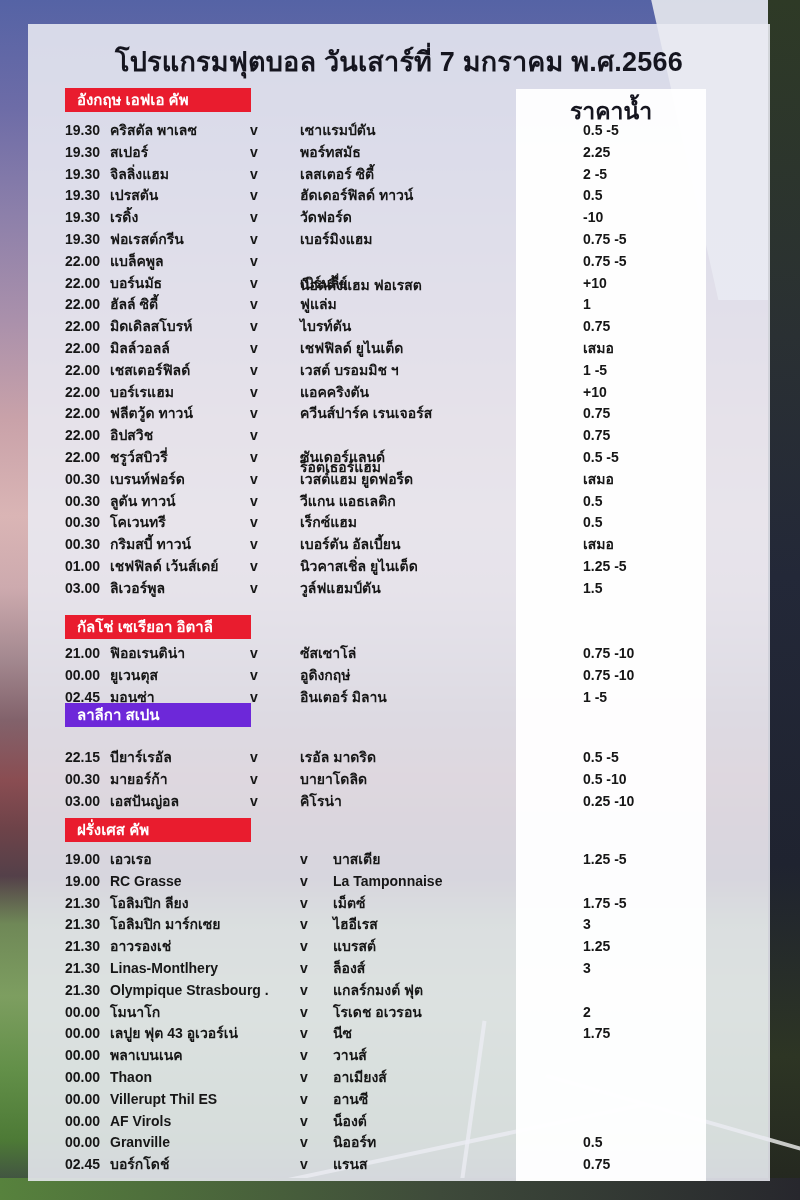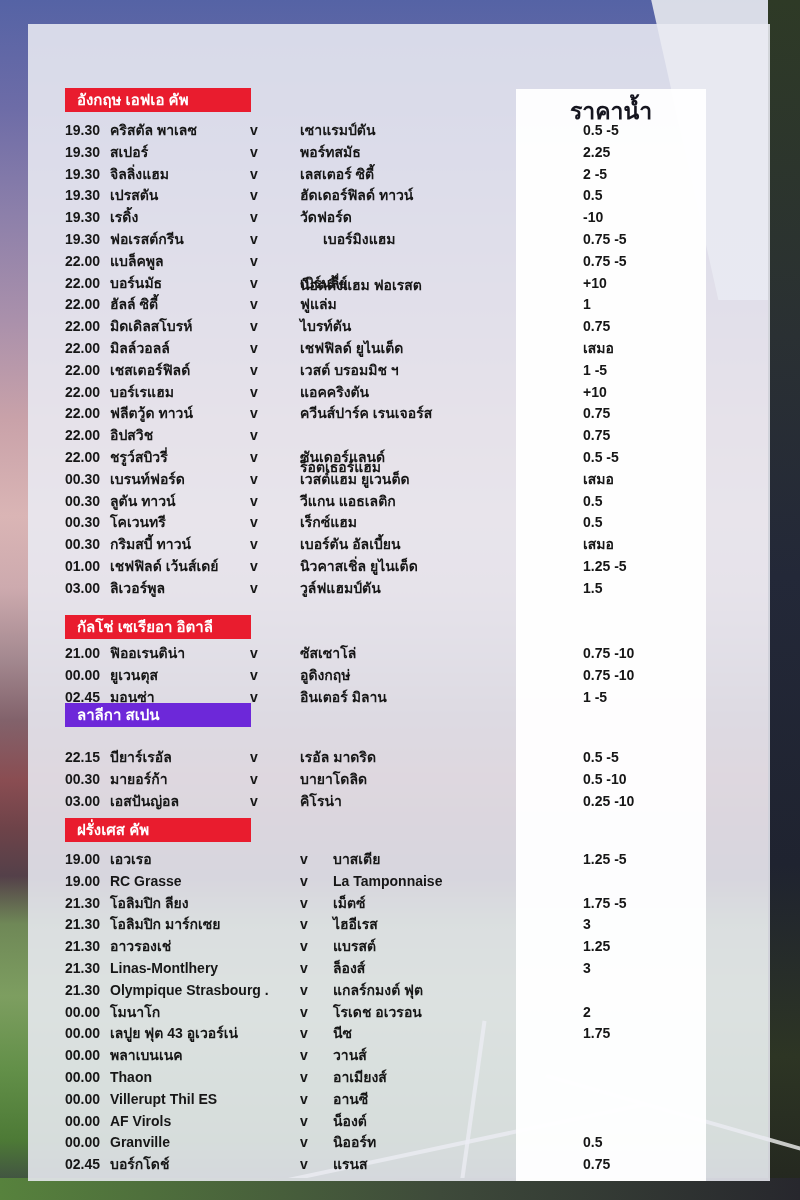--- a/index.html
+++ b/index.html
@@ -77,20 +77,21 @@
   <div class="bg-roof"></div>
   <div class="bg-right-strip"></div>
   <div class="pitch-line a"></div>
   <div class="pitch-line b"></div>
   <div class="pitch-line c"></div>
   <div class="bg-bottom-crowd"></div>
 
   <div class="panel"></div>
   <div class="odds-strip"></div>
 
+  <div class="page-title">โปรแกรมฟุตบอล วันเสาร์ที่ 7 มกราคม พ.ศ.2566</div>
   <div class="odds-header">ราคาน้ำ</div>
 
   <div id="schedule">
       <div class="league-bar" style="top: 88px; background: rgb(233, 28, 46);">อังกฤษ เอฟเอ คัพ</div>
       <div class="match-row" style="top: 119px;">
         <span class="m-time">19.30</span>
         <span class="m-home">คริสตัล พาเลซ</span>
         <span class="m-vs" style="left: 250px;">v</span>
         <span class="m-away" style="left: 300px;">เซาแรมป์ตัน</span>
         <span class="m-odds">0.5 -5</span>
@@ -120,21 +121,21 @@
         <span class="m-time">19.30</span>
         <span class="m-home">เรดิ้ง</span>
         <span class="m-vs" style="left: 250px;">v</span>
         <span class="m-away" style="left: 300px;">วัดฟอร์ด</span>
         <span class="m-odds">-10</span>
       </div>
       <div class="match-row" style="top: 228px;">
         <span class="m-time">19.30</span>
         <span class="m-home">ฟอเรสต์กรีน</span>
         <span class="m-vs" style="left: 250px;">v</span>
-        <span class="m-away" style="left: 300px; margin-left: 23px;">เบอร์มิงแฮม</span>
+        <span class="m-away" style="left: 300px;">เบอร์มิงแฮม</span>
         <span class="m-odds">0.75 -5</span>
       </div>
       <div class="match-row" style="top: 249.8px;">
         <span class="m-time">22.00</span>
         <span class="m-home">แบล็คพูล</span>
         <span class="m-vs" style="left: 250px;">v</span>
         <span class="m-away" style="left: 300px; margin-top: 24px;">น็อตติ้งแฮม ฟอเรสต</span>
         <span class="m-odds">0.75 -5</span>
       </div>
       <div class="match-row" style="top: 271.6px;">
@@ -197,21 +198,21 @@
         <span class="m-time">22.00</span>
         <span class="m-home">ชรูว์สบิวรี่</span>
         <span class="m-vs" style="left: 250px;">v</span>
         <span class="m-away" style="left: 300px;">ซันเดอร์แลนด์</span>
         <span class="m-odds">0.5 -5</span>
       </div>
       <div class="match-row" style="top: 467.8px;">
         <span class="m-time">00.30</span>
         <span class="m-home">เบรนท์ฟอร์ด</span>
         <span class="m-vs" style="left: 250px;">v</span>
-        <span class="m-away" style="left: 300px;">เวสต์แฮม ยูเวนต็ด</span>
+        <span class="m-away" style="left: 300px;">เวสต์แฮม ยูดฟอร็ด</span>
         <span class="m-odds">เสมอ</span>
       </div>
       <div class="match-row" style="top: 489.6px;">
         <span class="m-time">00.30</span>
         <span class="m-home">ลูตัน ทาวน์</span>
         <span class="m-vs" style="left: 250px;">v</span>
         <span class="m-away" style="left: 300px;">วีแกน แอธเลติก</span>
         <span class="m-odds">0.5</span>
       </div>
       <div class="match-row" style="top: 511.4px;">

